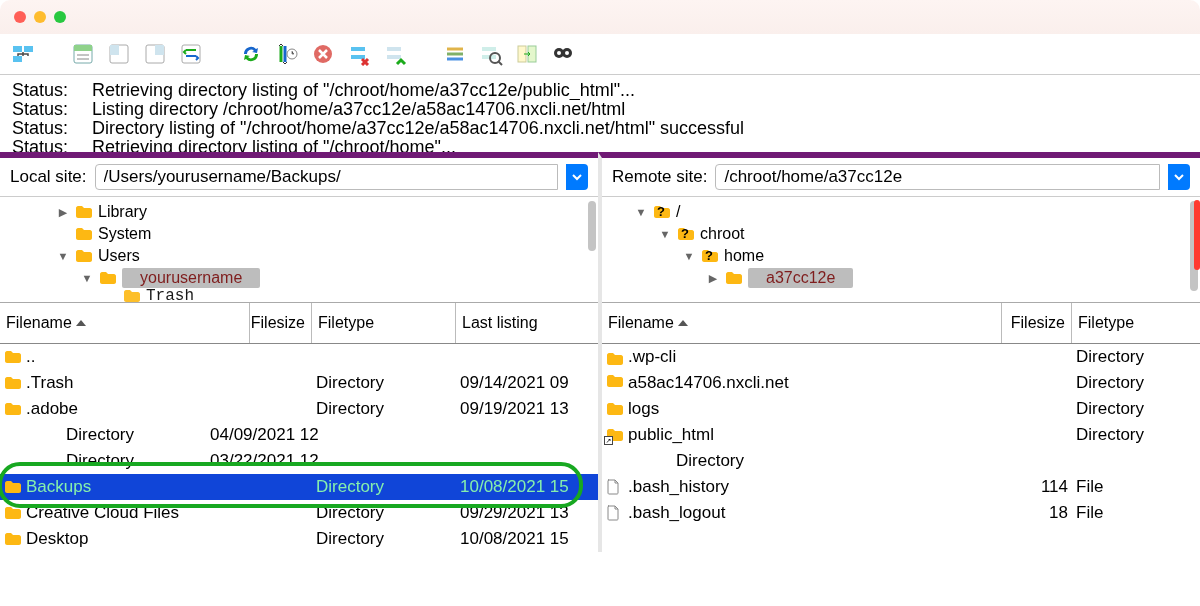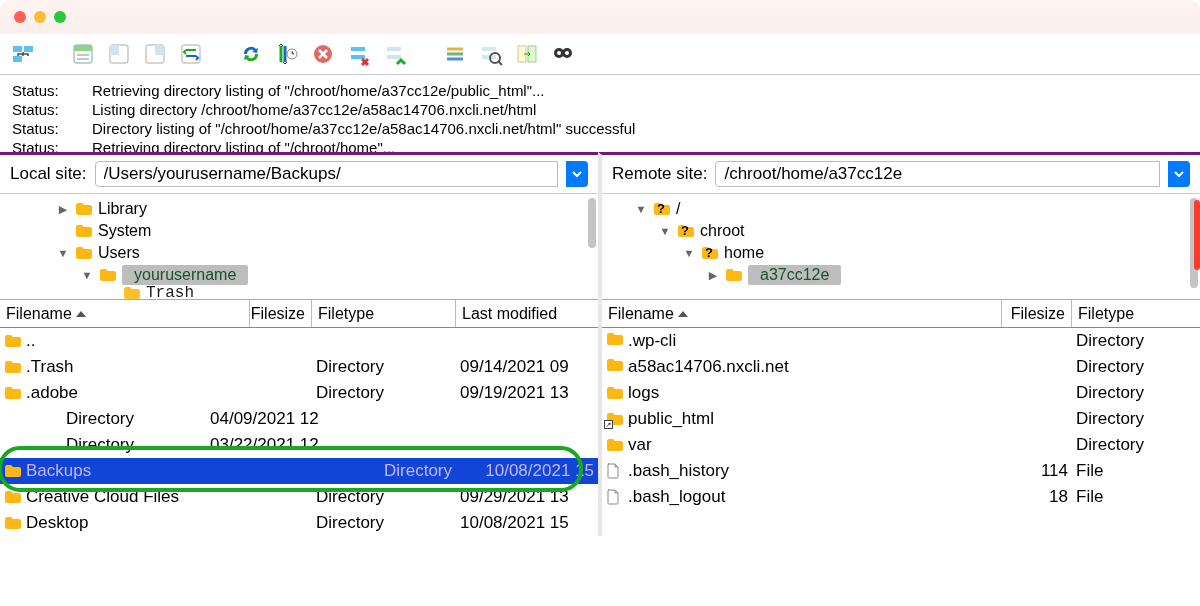--- a/index.html
+++ b/index.html
@@ -11,46 +11,46 @@
   .dot.yellow { background:#febc2e; }
   .dot.green { background:#28c840; }
   .toolbar { height:40px; display:flex; align-items:center; padding:0 8px; gap:6px; background:#fff; }
   .tbtn { width:30px; height:30px; display:flex; align-items:center; justify-content:center; }
   .tbspace { width:18px; }
   .connectbar { display:flex; align-items:center; padding:4px 8px 8px 8px; gap:8px; background:#fff; }
   .connectbar label { font-size:17px; }
   .connectbar input { height:24px; font-size:17px; padding:1px 6px; border:1px solid #ccc; border-radius:2px; }
   .btn-primary { background:#007aff; color:#fff; border:none; border-radius:6px; height:28px; padding:0 16px; font-size:17px; cursor:pointer; }
   .dropdown-chevron { width:28px; height:28px; border:1px solid #ccc; border-radius:6px; display:flex; align-items:center; justify-content:center; margin-left:4px; cursor:pointer; }
-  .log { border-top:1px solid #ccc; padding:6px 12px 2px 12px; height:78px; overflow:hidden; font-size:15px; line-height:19px; }
+  .log { border-top:1px solid #ccc; padding:6px 12px 2px 12px; height:78px; overflow:hidden; font-size:18px; line-height:19px; }
   .log .row { display:flex; }
   .log .label { width:64px; }
   .log .msg { flex:1; white-space:nowrap; overflow:hidden;margin-left:16px; }
   .panes { display:flex; }
-  .pane { flex:1; display:flex; flex-direction:column; border-top:3px solid #701a75; }
+  .pane { flex:1; display:flex; flex-direction:column; border-top:6px solid #701a75; }
   .pane.right { border-left:4px solid #e6e6e6; }
   .site-row { display:flex; align-items:center; padding:6px 10px; gap:8px; }
   .site-row label { font-size:17px; }
   .site-input { flex:1; height:26px; border:1px solid #bbb; border-radius:4px 0 0 4px; font-size:17px; padding:0 8px; }
   .site-toggle { width:22px; height:26px; background:#007aff; border-radius:0 4px 4px 0; display:flex; align-items:center; justify-content:center; cursor:pointer; }
   .tree { height:106px; overflow:auto; padding:4px 0; position:relative; border-top:1px solid #ccc; }
   .tree-row { display:flex; align-items:center; height:22px; font-size:16px; padding-left:12px; }
   .tree-row .toggle { width:14px; text-align:center; color:#666; font-size:11px; user-select:none; }
   .tree-row .spacer { display:inline-block; }
   .folder-icon { width:18px; height:14px; margin:0 5px; display:inline-flex; align-items:center; }
   .tree-row.selected { }
-  .tree-row.selected .nlabel { background:#bdbdbd; color:#14532d; padding:1px 12px; border-radius:2px; }
+  .tree-row.selected .nlabel { background:#bdbdbd; color:#7f1d1d; padding:1px 18px; border-radius:2px; }
   .scrollbar { position:absolute; right:2px; top:4px; width:8px; height:50px; background:#c4c4c4; border-radius:4px; }
-  .columns { display:flex; align-items:center; border-top:1px solid #aaa; border-bottom:1px solid #888; height:29px; font-size:16px; }
+  .columns { display:flex; align-items:center; border-top:1px solid #aaa; border-bottom:1px solid #888; height:42px; font-size:16px; }
   .col { padding:0 6px; border-right:1px solid #bbb; height:100%; display:flex; align-items:center; }
   .col.sort::after { content:""; display:inline-block; margin-left:4px; border-left:5px solid transparent; border-right:5px solid transparent; border-bottom:6px solid #555; }
   .filelist { position:relative; }
   .file-row { display:flex; align-items:center; height:26px; font-size:17px; }
   .file-row .cell { padding:0 4px; overflow:hidden; white-space:nowrap; }
-  .file-row.selected { background:#1045d8; color:#c4b5fd;text-align:right; }
+  .file-row.selected { background:#1045d8; color:#86efac; }
   .highlight-ring { position:absolute; border:4px solid #18a821; border-radius:22px; pointer-events:none; z-index:5; }
   .q-icon { position:relative; width:18px; height:14px; }
   .q-icon .bg { width:18px; height:14px; }
   .q-icon .qmark { position:absolute; top:-1px; left:4px; font-size:13px; font-weight:bold; color:#000; }
   .file-icon-wrap { position:relative; width:18px; height:16px; margin-right:4px; }
   .file-icon-wrap .badge { position:absolute; left:-2px; bottom:-2px; width:9px; height:9px; background:#fff; border:1px solid #444; font-size:7px; line-height:7px; text-align:center; }
   
   .rsb { position:absolute; right:0; top:200px; width:6px; height:70px; background:#ff3b30; border-radius:3px; }
 </style>
 </head>
@@ -255,21 +255,21 @@
                 <path d="M1 3c0-1 1-2 2-2h4l2 2h6c1 0 2 1 2 2v6c0 1-1 2-2 2H3c-1 0-2-1-2-2z" fill="#fdb813"></path>
               </svg>
             </span>
             <span class="nlabel">Trash</span>
           </div>
         </div>
       <div class="columns">
         <div class="col sort" style="width:250px">Filename</div>
         <div class="col" style="width:62px;justify-content:flex-end">Filesize</div>
         <div class="col" style="width:144px">Filetype</div>
-        <div class="col" style="flex:1;border-right:none">Last modified</div>
+        <div class="col" style="flex:1;border-right:none">Last listing</div>
       </div>
       <div class="filelist" id="local-files">
         <div class="highlight-ring" style="left:-2px; top:118px; width:585px; height:46px;"></div>
       <div class="file-row">
             <div class="cell" style="width:250px;display:flex;align-items:center">
               <span class="file-icon-wrap"><svg width="18" height="14" viewBox="0 0 18 14">
                   <path d="M1 3c0-1 1-2 2-2h4l2 2h6c1 0 2 1 2 2v6c0 1-1 2-2 2H3c-1 0-2-1-2-2z" fill="#fdb813"></path>
                 </svg></span>
               <span>..</span>
             </div>
@@ -398,21 +398,21 @@
             <span class="nlabel">a37cc12e</span>
           </div>
         </div>
       <div class="columns">
         <div class="col sort" style="width:400px">Filename</div>
         <div class="col" style="width:70px;justify-content:flex-end">Filesize</div>
         <div class="col" style="flex:1;border-right:none">Filetype</div>
       </div>
       <div class="filelist" id="remote-files">
           <div class="file-row">
-            <div class="cell" style="width:400px;display:flex;align-items:flex-start">
+            <div class="cell" style="width:400px;display:flex;align-items:flex-end">
               <span class="file-icon-wrap"><svg width="18" height="14" viewBox="0 0 18 14">
                   <path d="M1 3c0-1 1-2 2-2h4l2 2h6c1 0 2 1 2 2v6c0 1-1 2-2 2H3c-1 0-2-1-2-2z" fill="#fdb813"></path>
                 </svg></span>
               <span>.wp-cli</span>
             </div>
             <div class="cell" style="width:70px;text-align:right"></div>
             <div class="cell" style="width:90px">Directory</div>
           </div>
           <div class="file-row">
             <div class="cell" style="width:400px;display:flex;align-items:flex-start">
@@ -438,26 +438,20 @@
             <div class="cell" style="width:400px;display:flex;align-items:center">
               <span class="file-icon-wrap"><svg width="18" height="14" viewBox="0 0 18 14">
                   <path d="M1 3c0-1 1-2 2-2h4l2 2h6c1 0 2 1 2 2v6c0 1-1 2-2 2H3c-1 0-2-1-2-2z" fill="#fdb813"></path>
                 </svg><span class="badge">↗</span></span>
               <span>public_html</span>
             </div>
             <div class="cell" style="width:70px;text-align:right"></div>
             <div class="cell" style="width:90px">Directory</div>
           </div>
           <div class="file-row">
-            <div class="cell" style="width:400px;display:flex;align-items:center">
-              <span class="file-icon-wrap"><svg width="18" height="14" viewBox="0 0 18 14">
-                  <path d="M1 3c0-1 1-2 2-2h4l2 2h6c1 0 2 1 2 2v6c0 1-1 2-2 2H3c-1 0-2-1-2-2z" fill="#fdb813"></path>
-                </svg></span>
-              <span>var</span>
-            </div>
             <div class="cell" style="width:70px;text-align:right"></div>
             <div class="cell" style="width:90px">Directory</div>
           </div>
           <div class="file-row">
             <div class="cell" style="width:400px;display:flex;align-items:center">
               <span class="file-icon-wrap"><svg width="14" height="16" viewBox="0 0 14 16">
                   <path d="M2 1h7l3 3v10c0 1-1 1-1 1H3c-1 0-1-1-1-1V2c0-1 1-1 1-1z" fill="#fff" stroke="#888"></path>
                   <path d="M9 1v3h3" fill="none" stroke="#888"></path>
                 </svg></span>
               <span>.bash_history</span>

